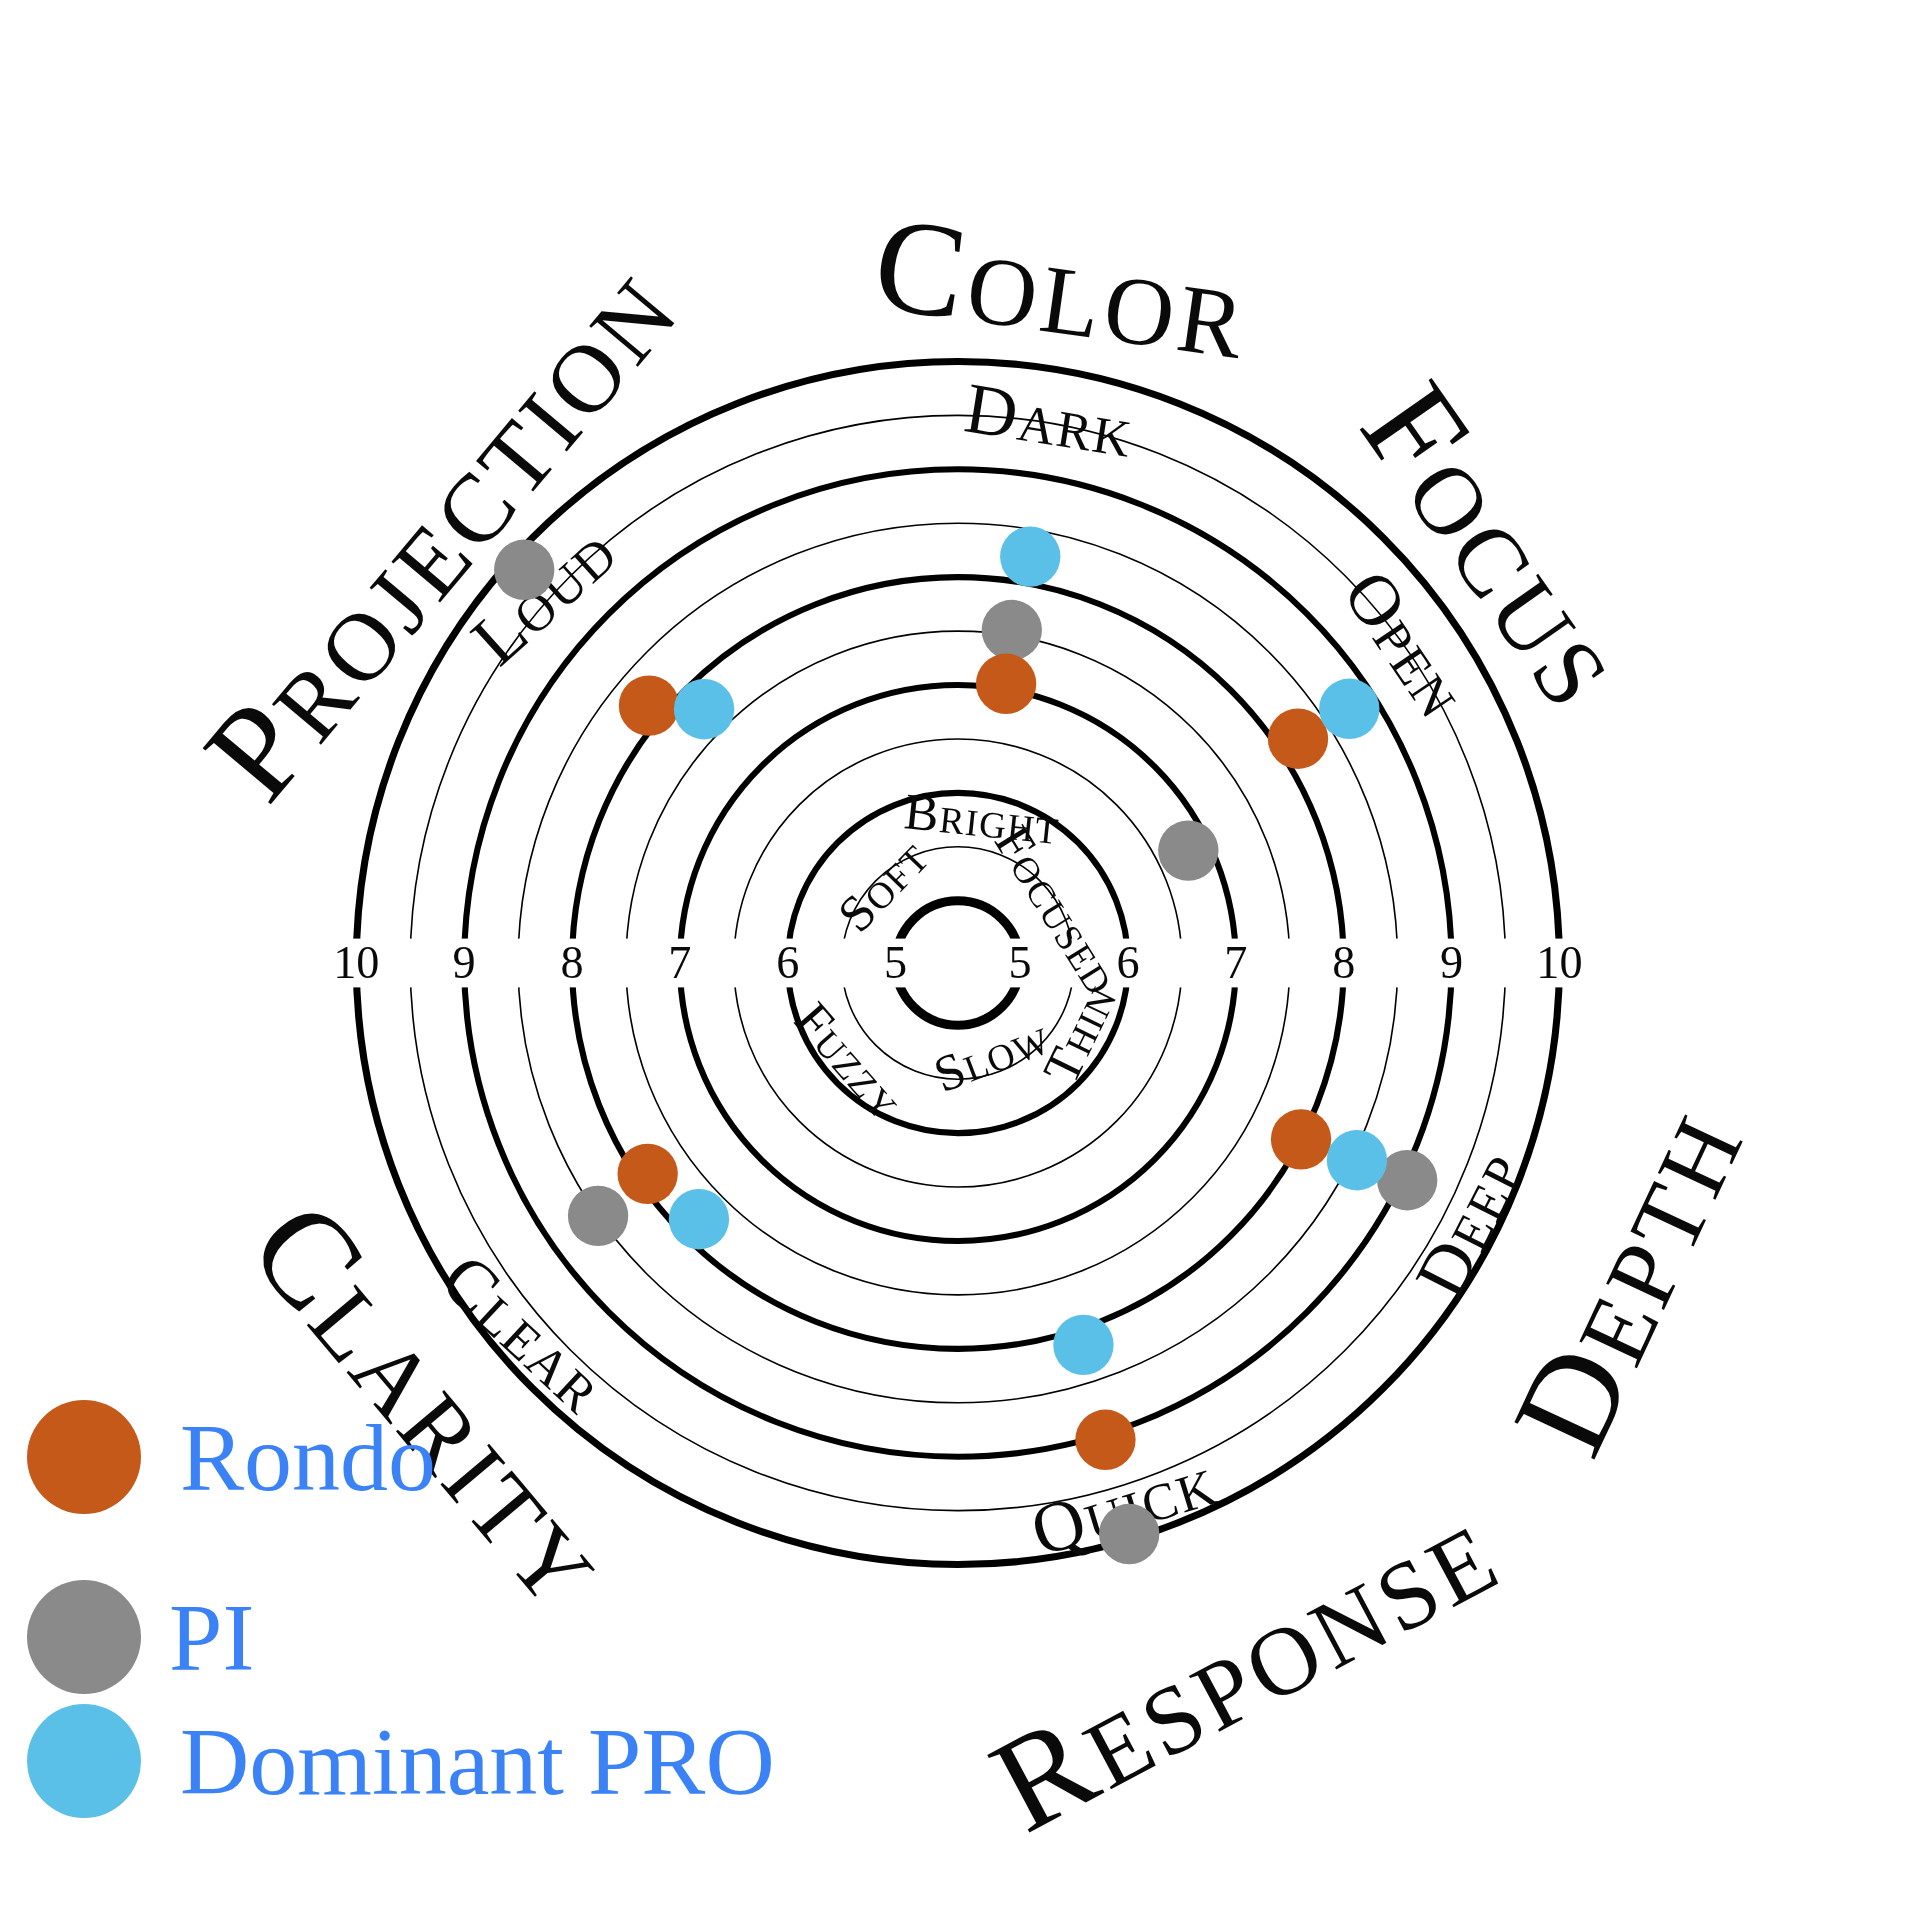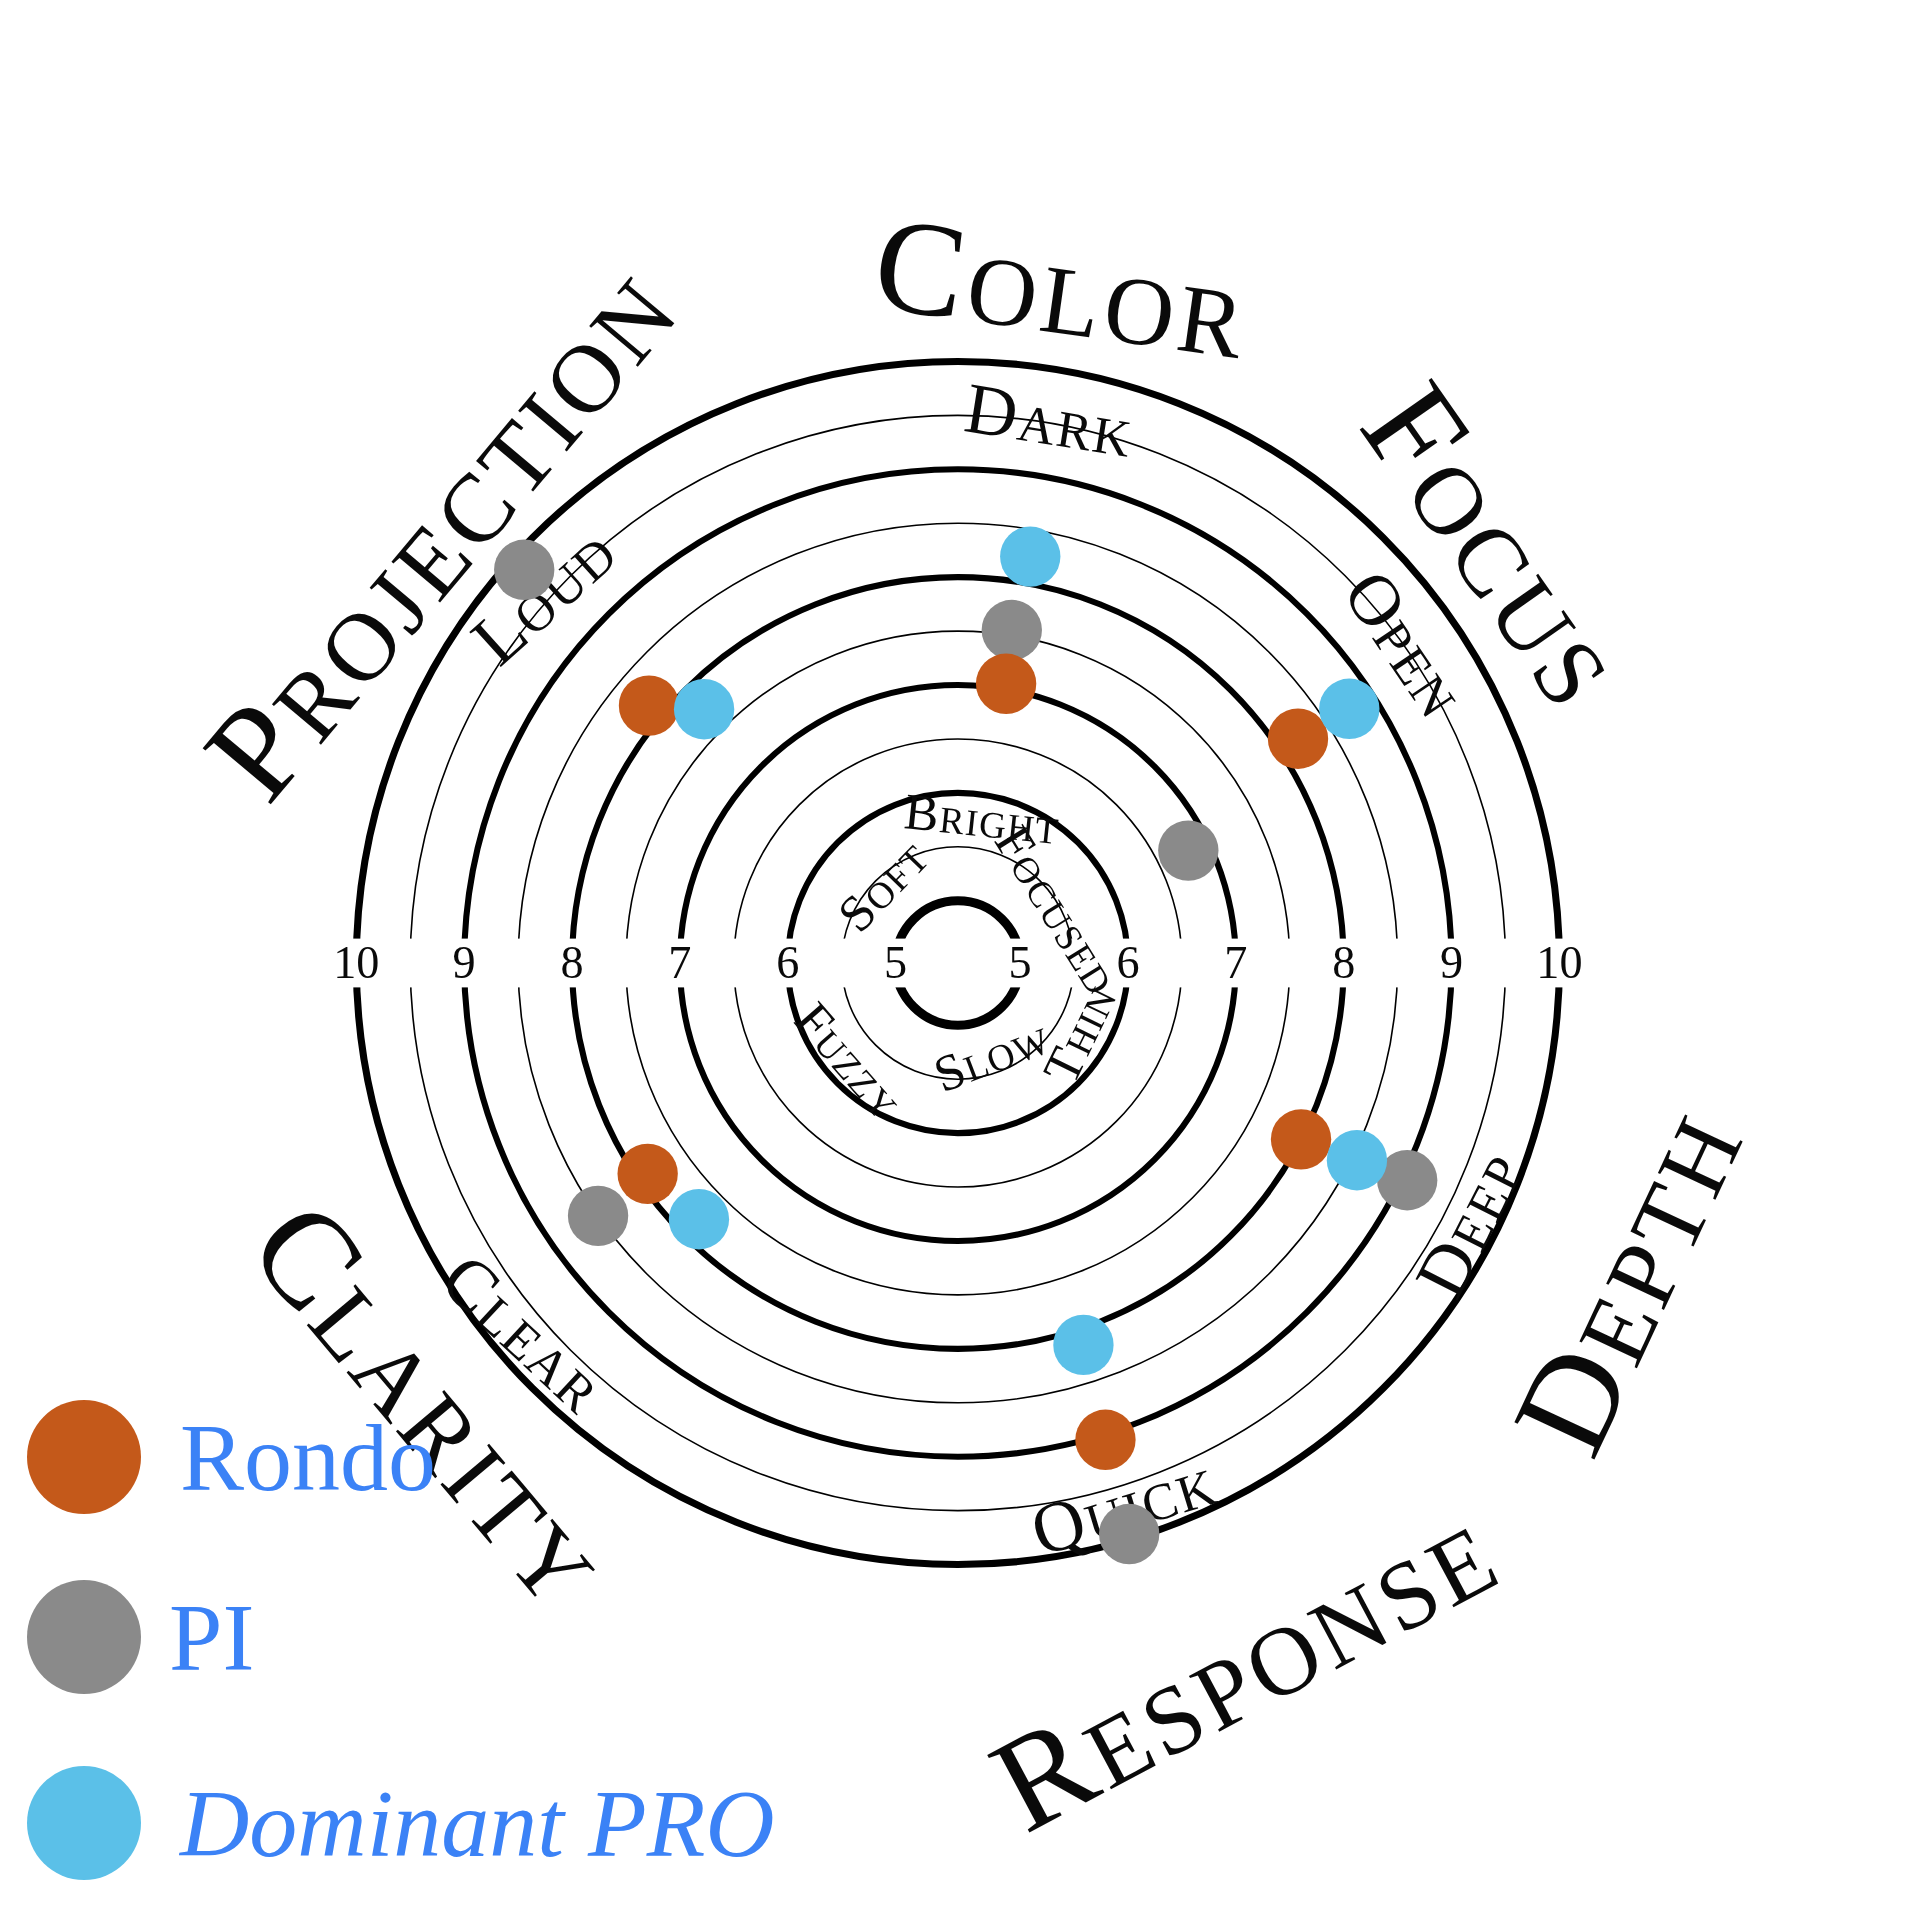--- a/index.html
+++ b/index.html
@@ -91,18 +91,18 @@
 
 <div class="legend">
   <div class="legend-row" style="top:1400px;">
     <span class="swatch" style="background: rgb(196, 89, 26);"></span>
     <span class="legend-label">Rondo</span>
   </div>
   <div class="legend-row" style="top:1580px;gap:28px;">
     <span class="swatch" style="background: rgb(138, 138, 138);"></span>
     <span class="legend-label">PI</span>
   </div>
-  <div class="legend-row" style="top:1766px;font-style:italic;">
+  <div class="legend-row" style="top:1704px;">
     <span class="swatch" style="background: rgb(91, 192, 232);"></span>
     <span class="legend-label">Dominant PRO</span>
   </div>
 </div>
 
 
 </body></html>

